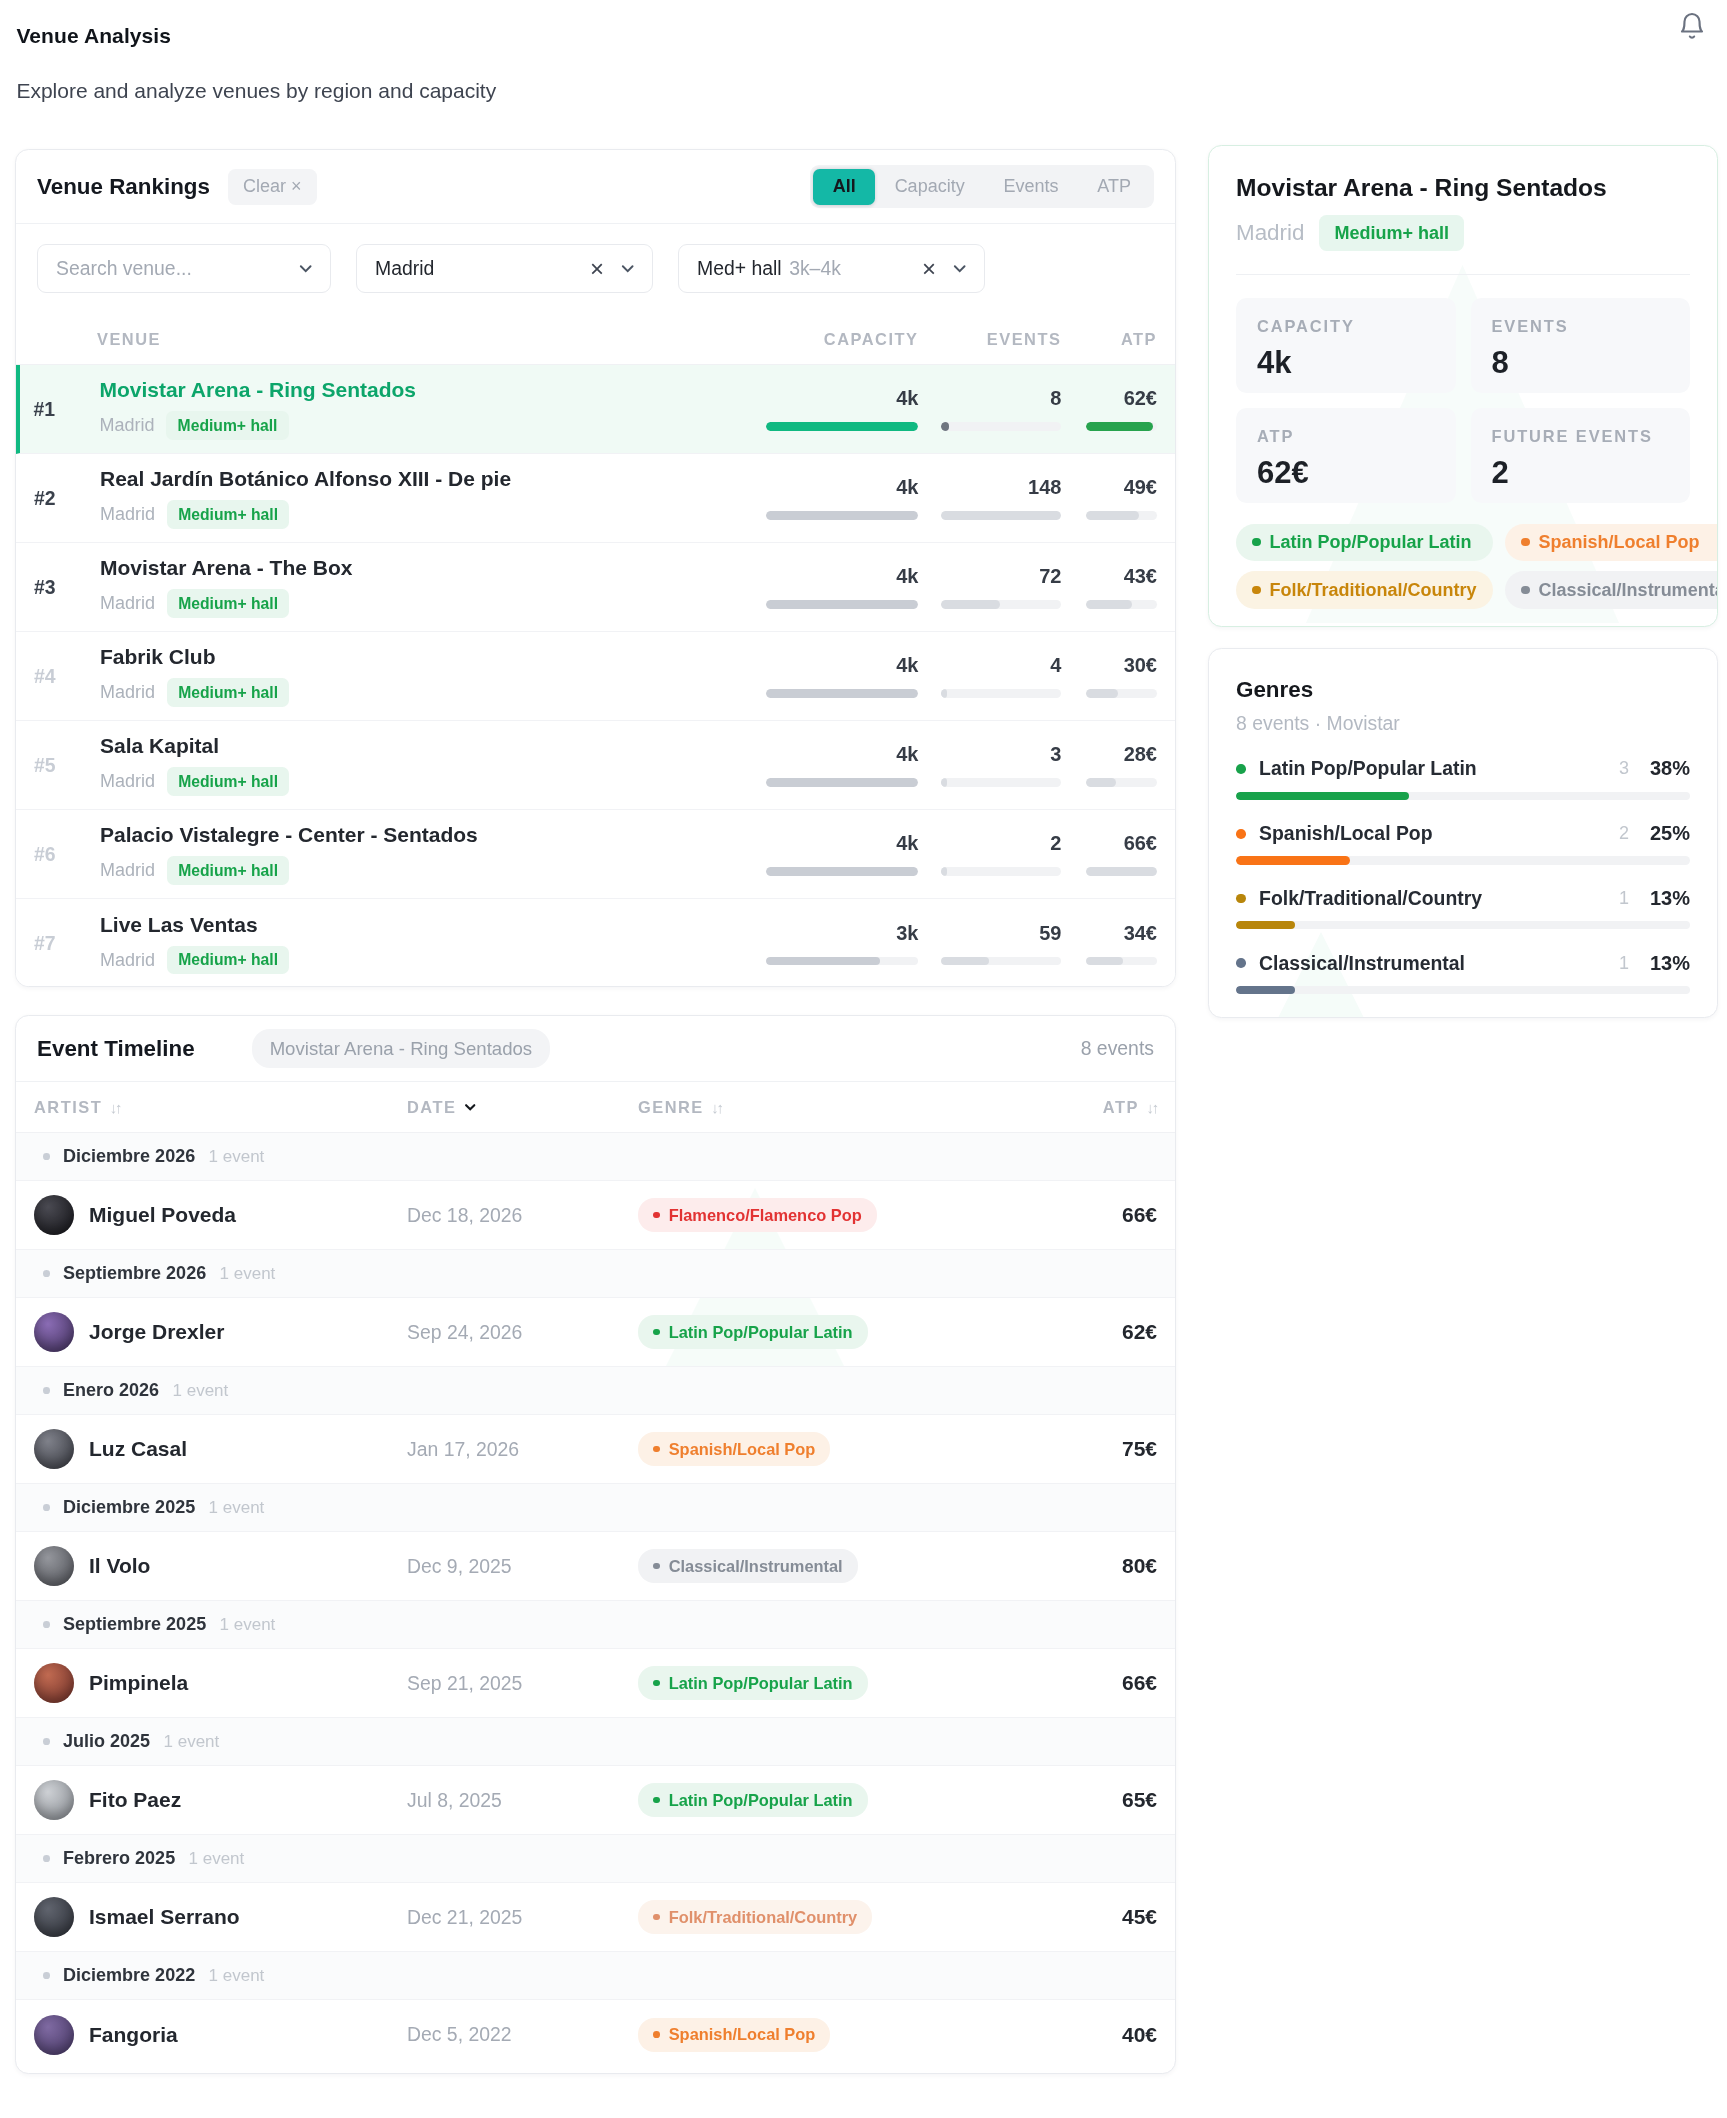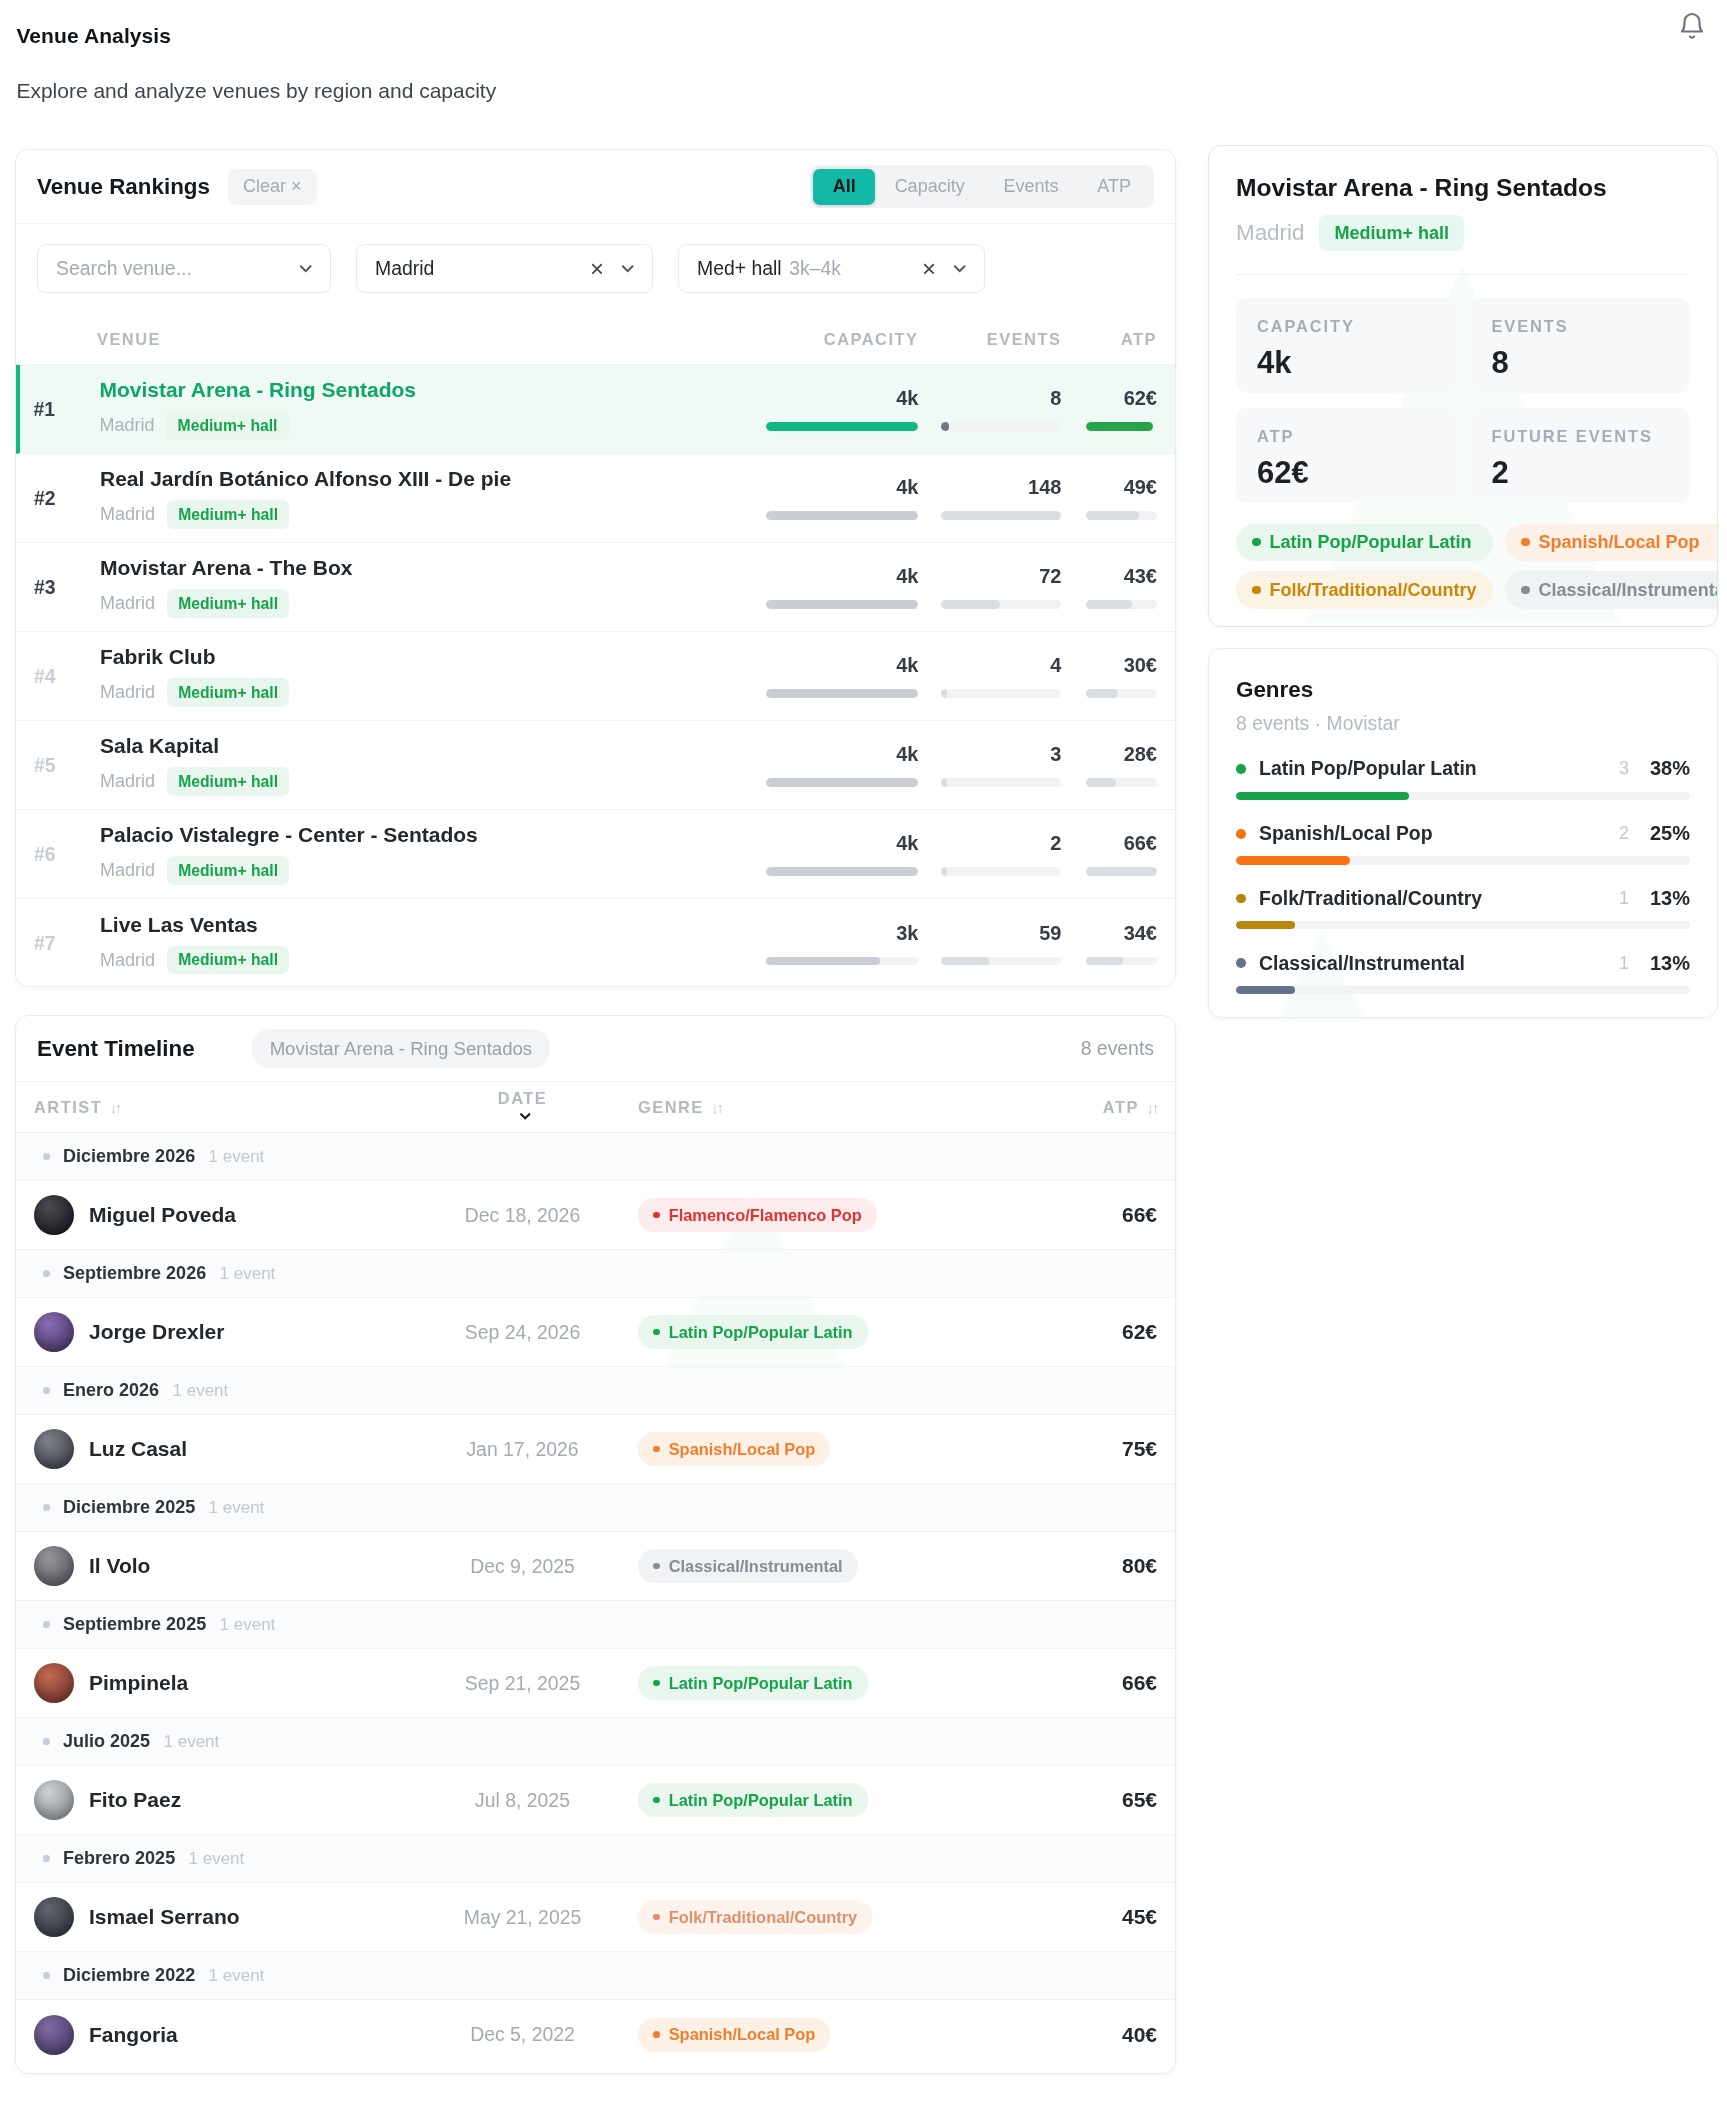--- a/index.html
+++ b/index.html
@@ -77,21 +77,21 @@
   
   .tl-head { position:relative; z-index:2; height:66px; display:flex; align-items:center; padding:0 21px; border-bottom:1.5px solid #eff1f4;gap:39px; }
   .tl-title { font-size:22.4px; font-weight:700; color:#14181f; }
   .tl-badge { margin-left:18px; background:#f3f4f6; color:#9aa1ab; font-size:18.6px; padding:8.2px 18px; border-radius:18px; }
   .tl-count { margin-left:auto; font-size:19.4px; color:#9aa1ab; }
   .tl-cols { position:relative; z-index:2; height:51px; display:flex; align-items:center; padding:0 18px; border-bottom:1.5px solid #f0f1f4;
              font-size:16.4px; font-weight:700; letter-spacing:1.5px; color:#b3b8c1; }
   .sort-ic { font-size:15px; letter-spacing:-2.2px; color:#c6cbd2; margin-left:7.5px; font-weight:400; }
   .chev-b { width:16.4px; height:16.4px; color:#15181d; margin-left:6px; }
   .tc-artist { width:373px; display:flex; align-items:center; }
-  .tc-date { width:231px; display:flex; align-items:center;flex-direction:column; }
+  .tc-date { width:231px; display:flex; align-items:center; }
   .tc-genre { flex:1; display:flex; align-items:center; }
   .tc-atp { width:112px; display:flex; align-items:center; justify-content:flex-end; }
 
   .tgroup { position:relative; z-index:2; height:48px; background:#fafbfc; border-bottom:1.5px solid #f1f2f5; display:flex; align-items:center; padding:0 27px; }
   .gdot { width:6.7px; height:6.7px; border-radius:50%; background:#c9ced6; flex:none; }
   .gmonth { margin-left:13.4px; font-size:18px; font-weight:700; color:#2f343c; }
   .gcount { margin-left:13.4px; font-size:17px; color:#c2c7ce; }
   .trow { position:relative; z-index:2; height:69px; display:flex; align-items:center; padding:0 18px; border-bottom:1.5px solid #f1f2f5; }
   .trow:last-child { border-bottom:none; }
   .avatar { width:40px; height:40px; border-radius:50%; flex:none; box-shadow:inset 0 -6px 10.4px rgba(0,0,0,.25); }
@@ -590,21 +590,21 @@
     <span class="gdot"></span>
     <span class="gmonth">Febrero 2025</span>
     <span class="gcount">1 event</span>
   </div>
       <div class="trow">
     <div class="tc-artist">
       <span class="avatar av-ismael"></span>
       <span class="tname">Ismael Serrano</span>
     </div>
     <div class="tc-date">
-          <span class="tdate">May 21, 2025</span>
+          <span class="tdate">Dec 21, 2025</span>
         </div>
     <div class="tc-genre">
       <span class="chip c-folk_soft">
             <span class="dot"></span>
             <span class="chip-label">Folk/Traditional/Country</span>
           </span>
     </div>
     <div class="tc-atp">
           <span class="tatp">45€</span>
         </div>

